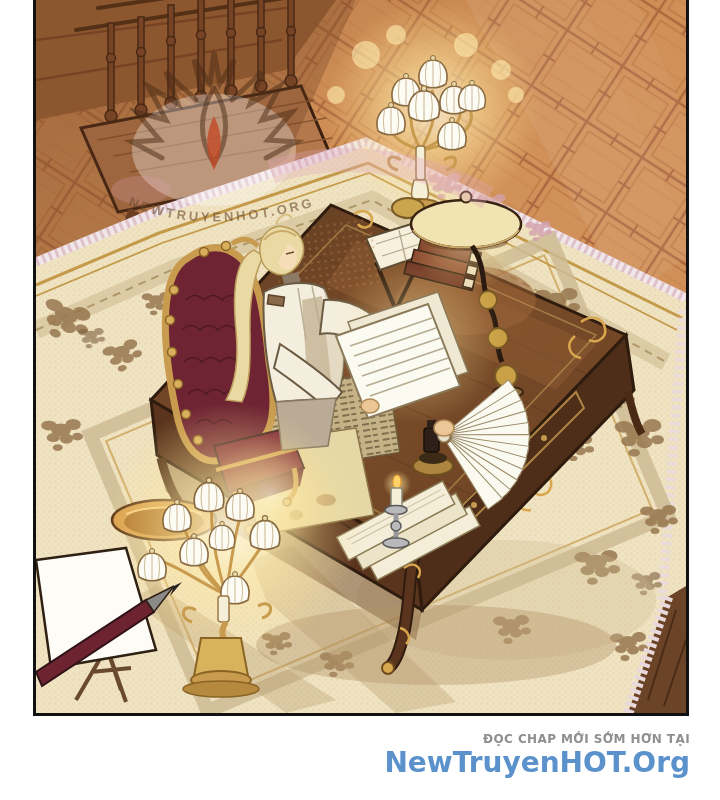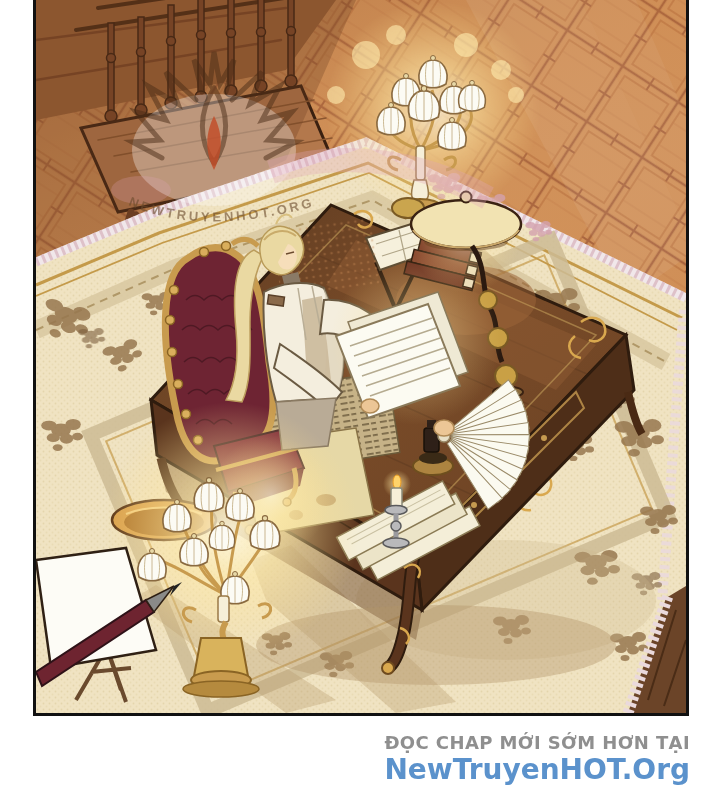--- a/index.html
+++ b/index.html
@@ -6,21 +6,21 @@
   html,body{margin:0;padding:0;}
   body{width:720px;height:800px;overflow:hidden;background:#ffffff;
        font-family:"Liberation Sans","DejaVu Sans",sans-serif;}
   .page{position:relative;width:720px;height:800px;background:#ffffff;}
   .panel{position:absolute;left:33px;top:0;width:656px;height:716px;
          box-sizing:border-box;border:3px solid #111;border-top:none;
          overflow:hidden;background:#cf8e56;}
   .panel svg{display:block;width:100%;height:100%;}
   .footer{position:absolute;left:0;top:716px;width:720px;height:84px;
           background:#fff;text-align:right;padding-right:30px;box-sizing:border-box;}
-  .tagline{margin-top:16px;font-weight:bold;font-size:18px;color:#8f8f8f;
+  .tagline{margin-top:16px;font-weight:bold;font-size:12px;color:#8f8f8f;
            letter-spacing:.4px;font-family:"DejaVu Sans","Liberation Sans",sans-serif;}
   .site{font-weight:bold;font-size:28px;color:#5b92cc;margin-top:0px;
         font-family:"DejaVu Sans","Liberation Sans",sans-serif;}
 </style>
 </head>
 <body>
 
 <div class="page">
   <div class="panel">
     <svg viewBox="0 0 650 713" preserveAspectRatio="none">

